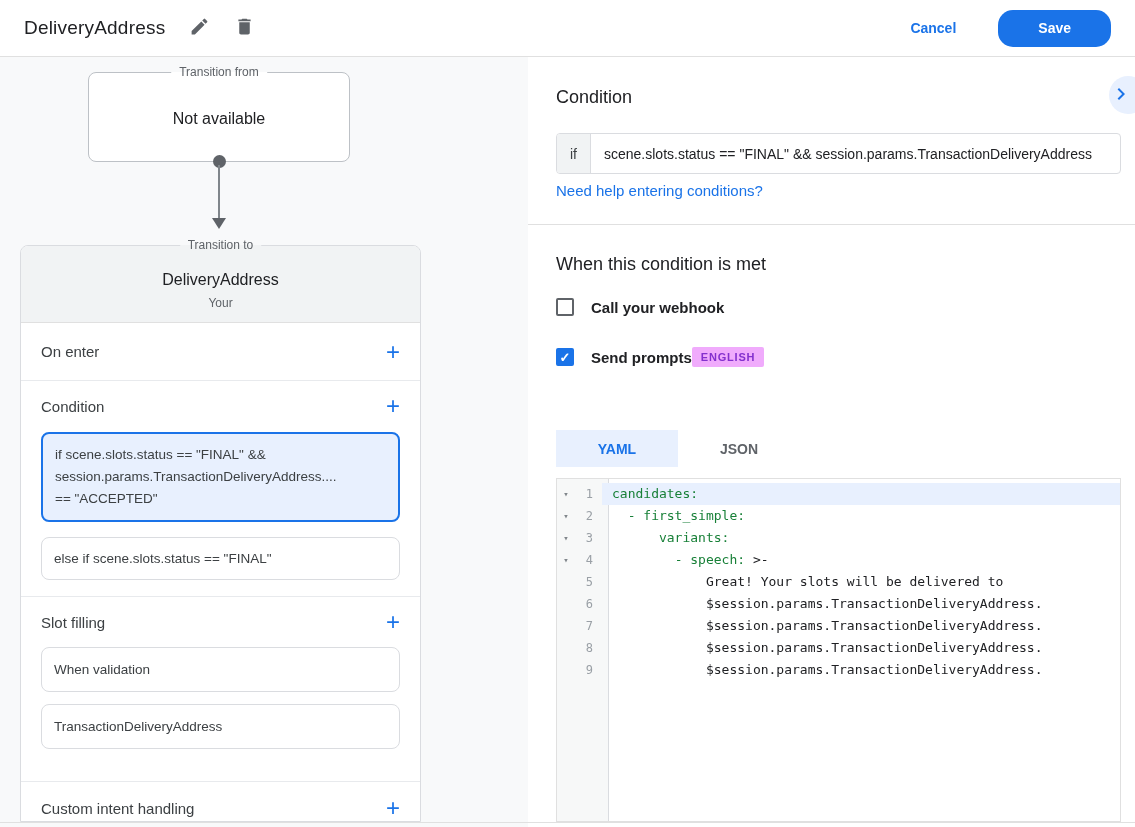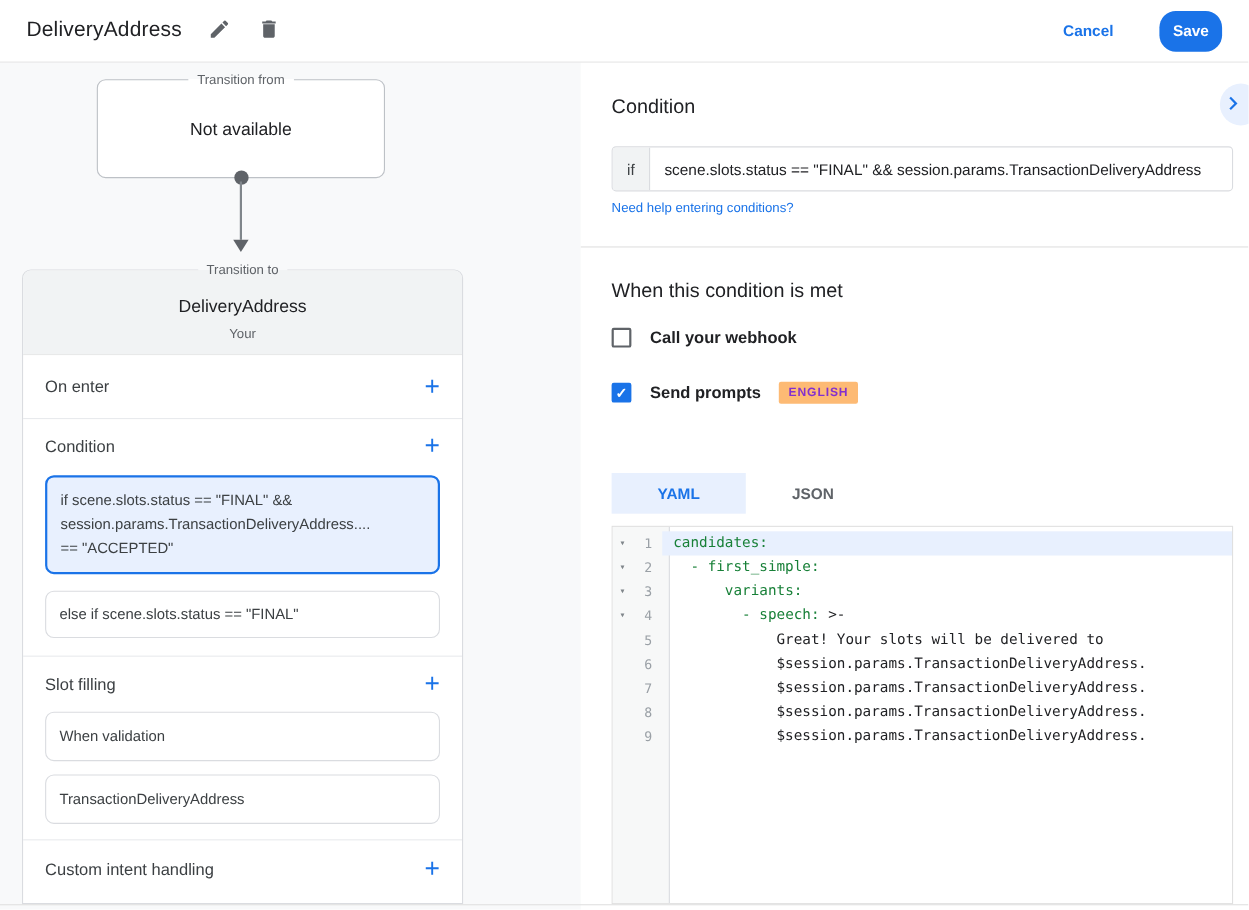--- a/index.html
+++ b/index.html
@@ -13,21 +13,21 @@
 
   
   #topbar {
     height:57px; display:flex; align-items:center;
     padding:0 24px; background:#fff; border-bottom:1px solid #e0e0e0;
   }
   #page-title { font-size:19px; color:#202124; letter-spacing:.2px; }
   .icon-btn { margin-left:24px; background:none; border:none; padding:0; cursor:pointer; display:flex; align-items:center; }
   .spacer { flex:1; }
   #cancel-btn { background:none; border:none; color:#1a73e8; font-size:14px; font-weight:600; cursor:pointer; margin-right:36px; font-family:inherit; }
-  #save-btn { background:#1a73e8; color:#fff; border:none; border-radius:15px; height:37px; padding:0 12px; font-size:14px; font-weight:600; cursor:pointer; font-family:inherit; }
+  #save-btn { background:#1a73e8; color:#fff; border:none; border-radius:15px; height:37px; padding:0 40px; font-size:14px; font-weight:600; cursor:pointer; font-family:inherit; }
 
   
   #main { display:flex; height:770px; }
   #left-pane { width:528px; flex:none; background:#f8f9fa; position:relative; }
   #right-pane { flex:1; background:#fff; position:relative; }
 
   
   .node-legend {
     position:absolute; top:-8px; left:50%; transform:translateX(-50%);
     font-size:12px; color:#5f6368; padding:0 8px; white-space:nowrap;
@@ -67,48 +67,48 @@
   }
   .cond-card {
     margin:15px 20px 0; background:#fff; border:1px solid #dadce0; border-radius:8px;
     padding:13px 12px; font-size:13.5px; color:#3c4043; cursor:pointer;
   }
   #sec-slot { border-bottom:1px solid #e8eaed; padding-bottom:14px; }
   .slot-card {
     margin:0 20px 12px; background:#fff; border:1px solid #dadce0; border-radius:8px;
     padding:14px 12px; font-size:13.5px; color:#3c4043; cursor:pointer;
   }
-  .slot-card:last-child { margin-bottom:0; }
+  .slot-card:last-child { margin-bottom:18px; }
   #row-custom { height:52px; }
 
   
   #cond-title { position:absolute; left:28px; top:30px; font-size:18px; font-weight:400; margin:0; color:#202124; }
   #expand-btn {
     position:absolute; top:19px; right:-12px; width:38px; height:38px; border-radius:50%;
     background:#e8f0fe; border:none; cursor:pointer; display:flex; align-items:center; justify-content:center; padding:0;
   }
   #if-row {
     position:absolute; left:28px; right:14px; top:76px; height:41px;
     display:flex; align-items:stretch; border:1px solid #dadce0; border-radius:4px; overflow:hidden; background:#fff;
   }
   .if-prefix { width:34px; flex:none; background:#f1f3f4; border-right:1px solid #dadce0;
     display:flex; align-items:center; justify-content:center; font-size:14px; color:#3c4043; }
   .if-value { flex:1; display:flex; align-items:center; padding-left:13px; font-size:14px; color:#202124;
     white-space:nowrap; overflow:hidden; }
-  #help-cond { position:absolute; left:28px; top:125px; font-size:12px; color:#1a73e8; text-decoration:none; }
+  #help-cond { position:absolute; left:28px; top:125px; font-size:15px; color:#1a73e8; text-decoration:none; }
   #right-divider { position:absolute; left:0; right:0; top:167px; height:1px; background:#e0e0e0; }
   #met-title { position:absolute; left:28px; top:197px; font-size:18px; font-weight:400; margin:0; color:#202124; }
   .check-row { position:absolute; left:28px; display:flex; align-items:center; cursor:pointer; }
   #webhook-row { top:241px; }
   #prompts-row { top:290px; }
   .cbx { width:18px; height:18px; border:2px solid #5f6368; border-radius:2px; flex:none;
     display:flex; align-items:center; justify-content:center; }
   .cbx.checked { background:#1a73e8; border-color:#1a73e8; color:#fff; font-size:13px; font-weight:700; }
   .check-label { margin-left:17px; font-size:15px; font-weight:600; color:#202124; }
-  .lang-badge { margin-left:16px; background:#fdba74; color:#8430ce; font-size:11px; font-weight:700;
+  .lang-badge { background:#f0abfc; color:#8430ce; font-size:11px; font-weight:700;
     letter-spacing:.8px; padding:4px 9px; border-radius:2px; }
   #prompt-desc { position:absolute; left:28px; right:22px; top:322px; font-size:13px; color:#3c4043; line-height:17px; }
   #prompt-desc a { color:#1a73e8; text-decoration:none; }
   #tabs { position:absolute; left:28px; top:373px; display:flex; }
   .tab { width:122px; height:37px; display:flex; align-items:center; justify-content:center;
     font-size:14px; font-weight:600; color:#5f6368; cursor:pointer; }
   .tab.active { background:#e8f0fe; color:#1a73e8; }
 
   
   #editor {

